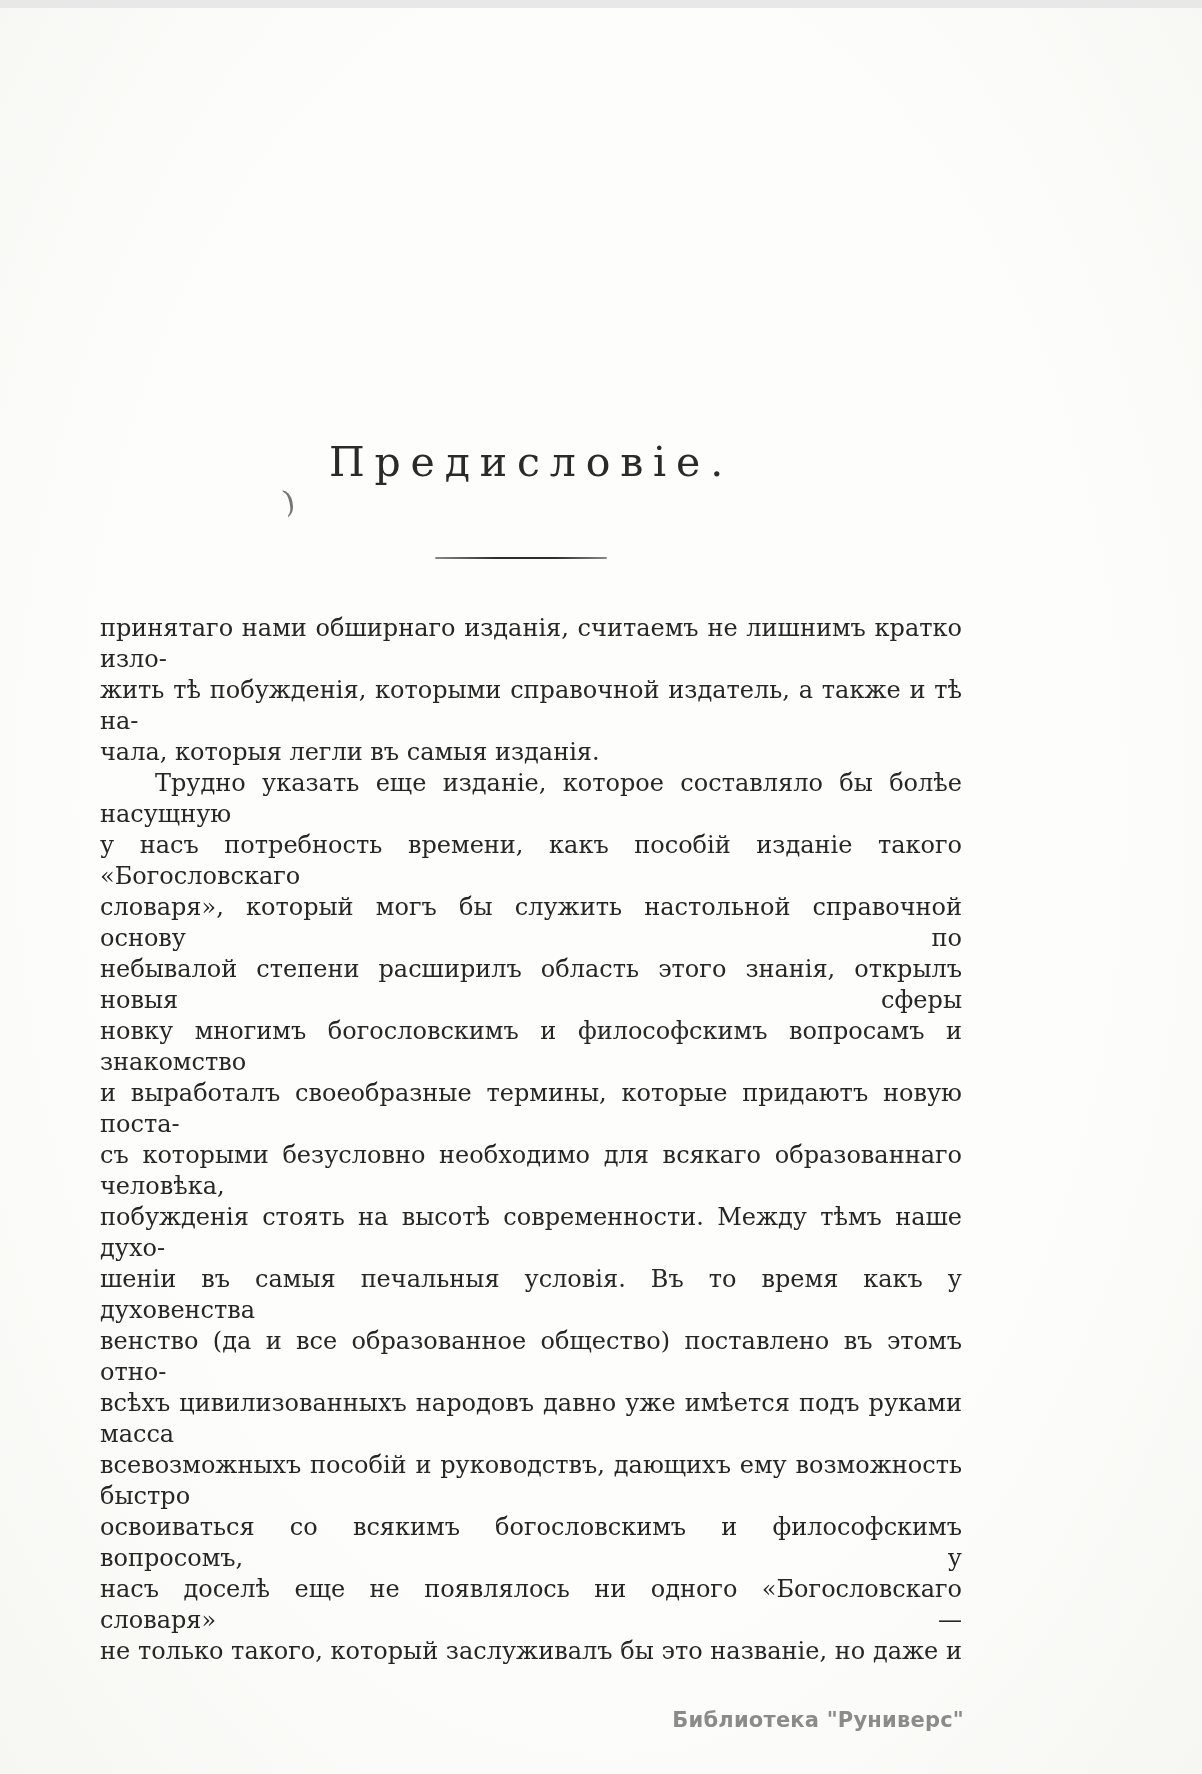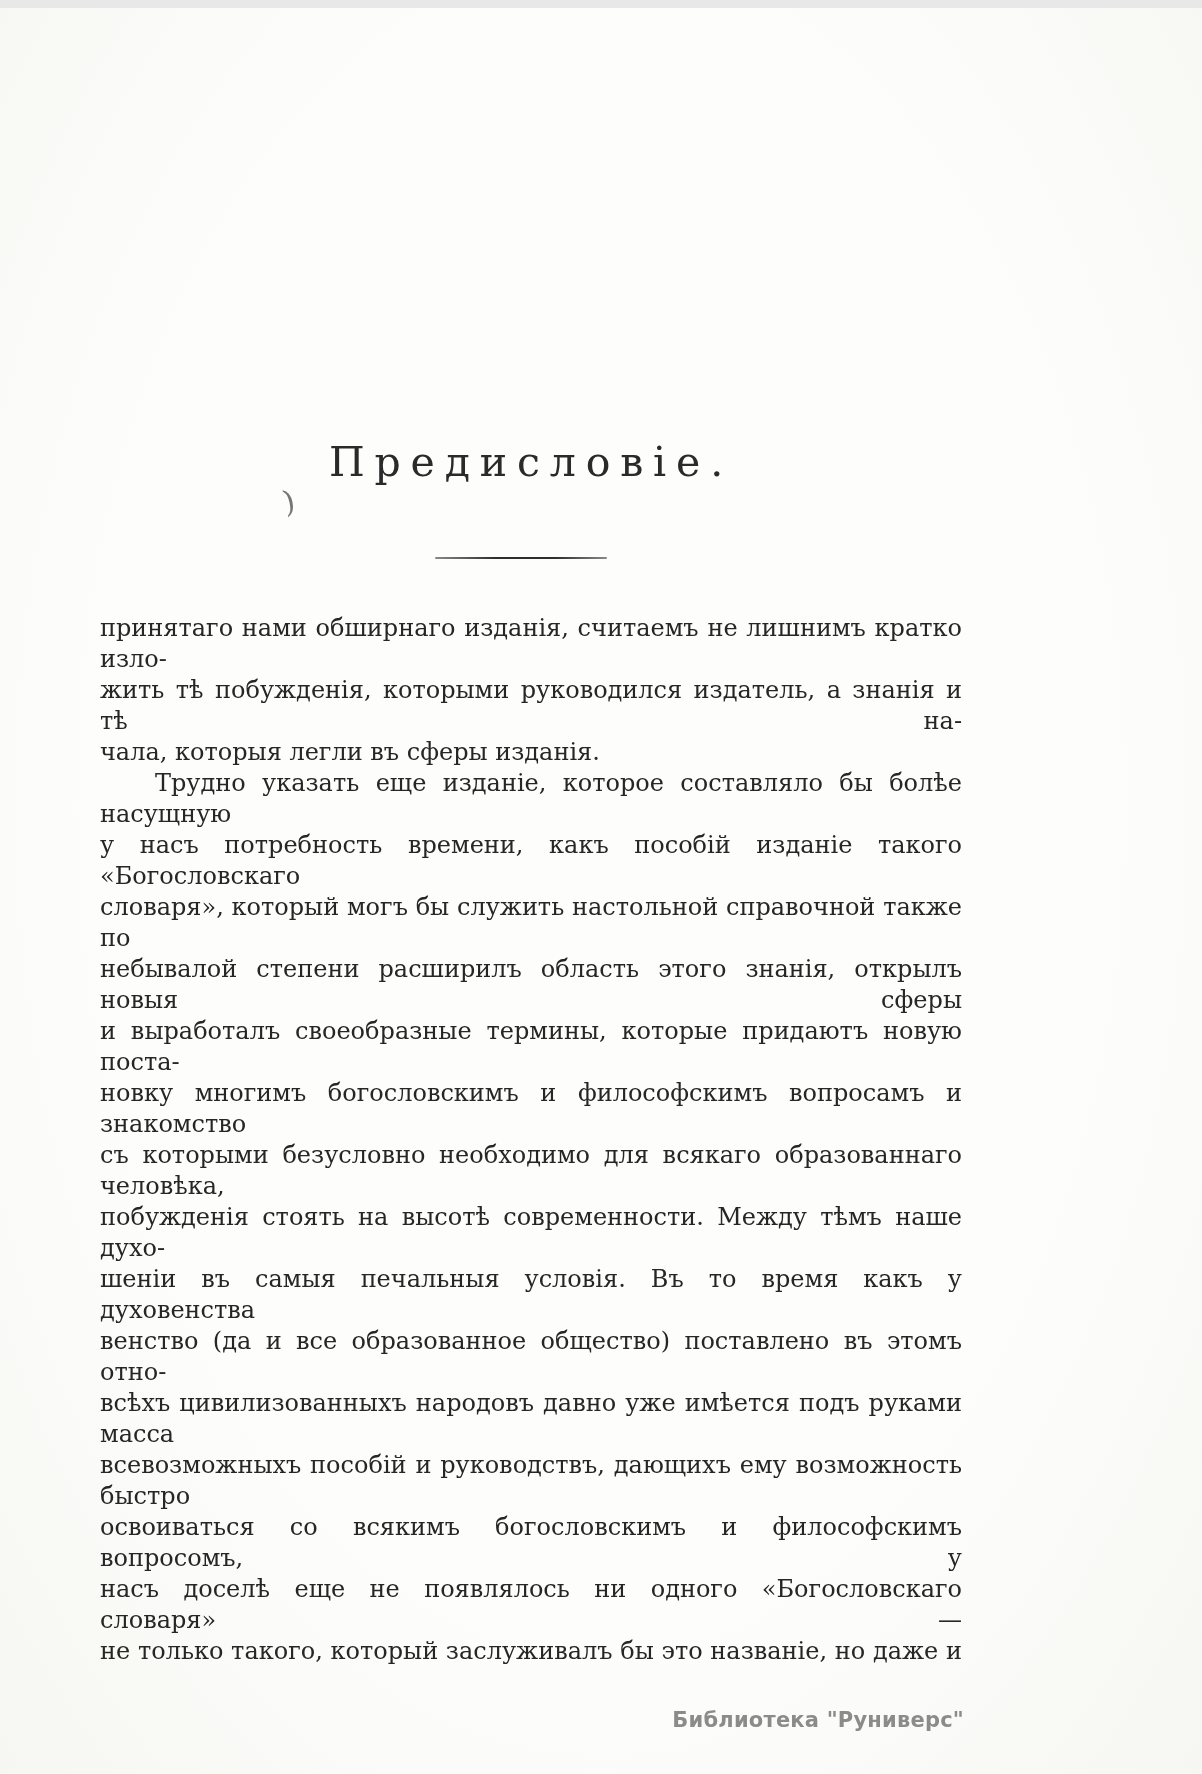--- a/index.html
+++ b/index.html
@@ -93,30 +93,30 @@
 <body>
 
 <div class="page">
   <div class="content">
     <h1 class="title">Предисловіе.</h1>
     <span class="artifact">)</span>
     <div class="divider"></div>
     <div class="text-block">
         <div class="paragraph">
           <div class="line">принятаго нами обширнаго изданія, считаемъ не лишнимъ кратко изло-</div>
-          <div class="line">жить тѣ побужденія, которыми руководился издатель, а знанія и тѣ на-</div>
-          <div class="line last-left">чала, которыя легли въ сферы изданія.</div>
+          <div class="line">жить тѣ побужденія, которыми справочной издатель, а также и тѣ на-</div>
+          <div class="line last-left">чала, которыя легли въ самыя изданія.</div>
         </div>
         <div class="paragraph">
           <div class="line first">Трудно указать еще изданіе, которое составляло бы болѣе насущную</div>
           <div class="line">у насъ потребность времени, какъ пособій изданіе такого «Богословскаго</div>
-          <div class="line">словаря», который могъ бы служить настольной справочной также по</div>
+          <div class="line">словаря», который могъ бы служить настольной справочной основу по</div>
           <div class="line">небывалой степени расширилъ область этого знанія, открылъ новыя сферы</div>
+          <div class="line">новку многимъ богословскимъ и философскимъ вопросамъ и знакомство</div>
           <div class="line">и выработалъ своеобразные термины, которые придаютъ новую поста-</div>
-          <div class="line">новку многимъ богословскимъ и философскимъ вопросамъ и знакомство</div>
           <div class="line">съ которыми безусловно необходимо для всякаго образованнаго человѣка,</div>
           <div class="line">побужденія стоять на высотѣ современности. Между тѣмъ наше духо-</div>
           <div class="line">шеніи въ самыя печальныя условія. Въ то время какъ у духовенства</div>
           <div class="line">венство (да и все образованное общество) поставлено въ этомъ отно-</div>
           <div class="line">всѣхъ цивилизованныхъ народовъ давно уже имѣется подъ руками масса</div>
           <div class="line">всевозможныхъ пособій и руководствъ, дающихъ ему возможность быстро</div>
           <div class="line">освоиваться со всякимъ богословскимъ и философскимъ вопросомъ, у</div>
           <div class="line">насъ доселѣ еще не появлялось ни одного «Богословскаго словаря» —</div>
           <div class="line">не только такого, который заслуживалъ бы это названіе, но даже и</div>
         </div>

